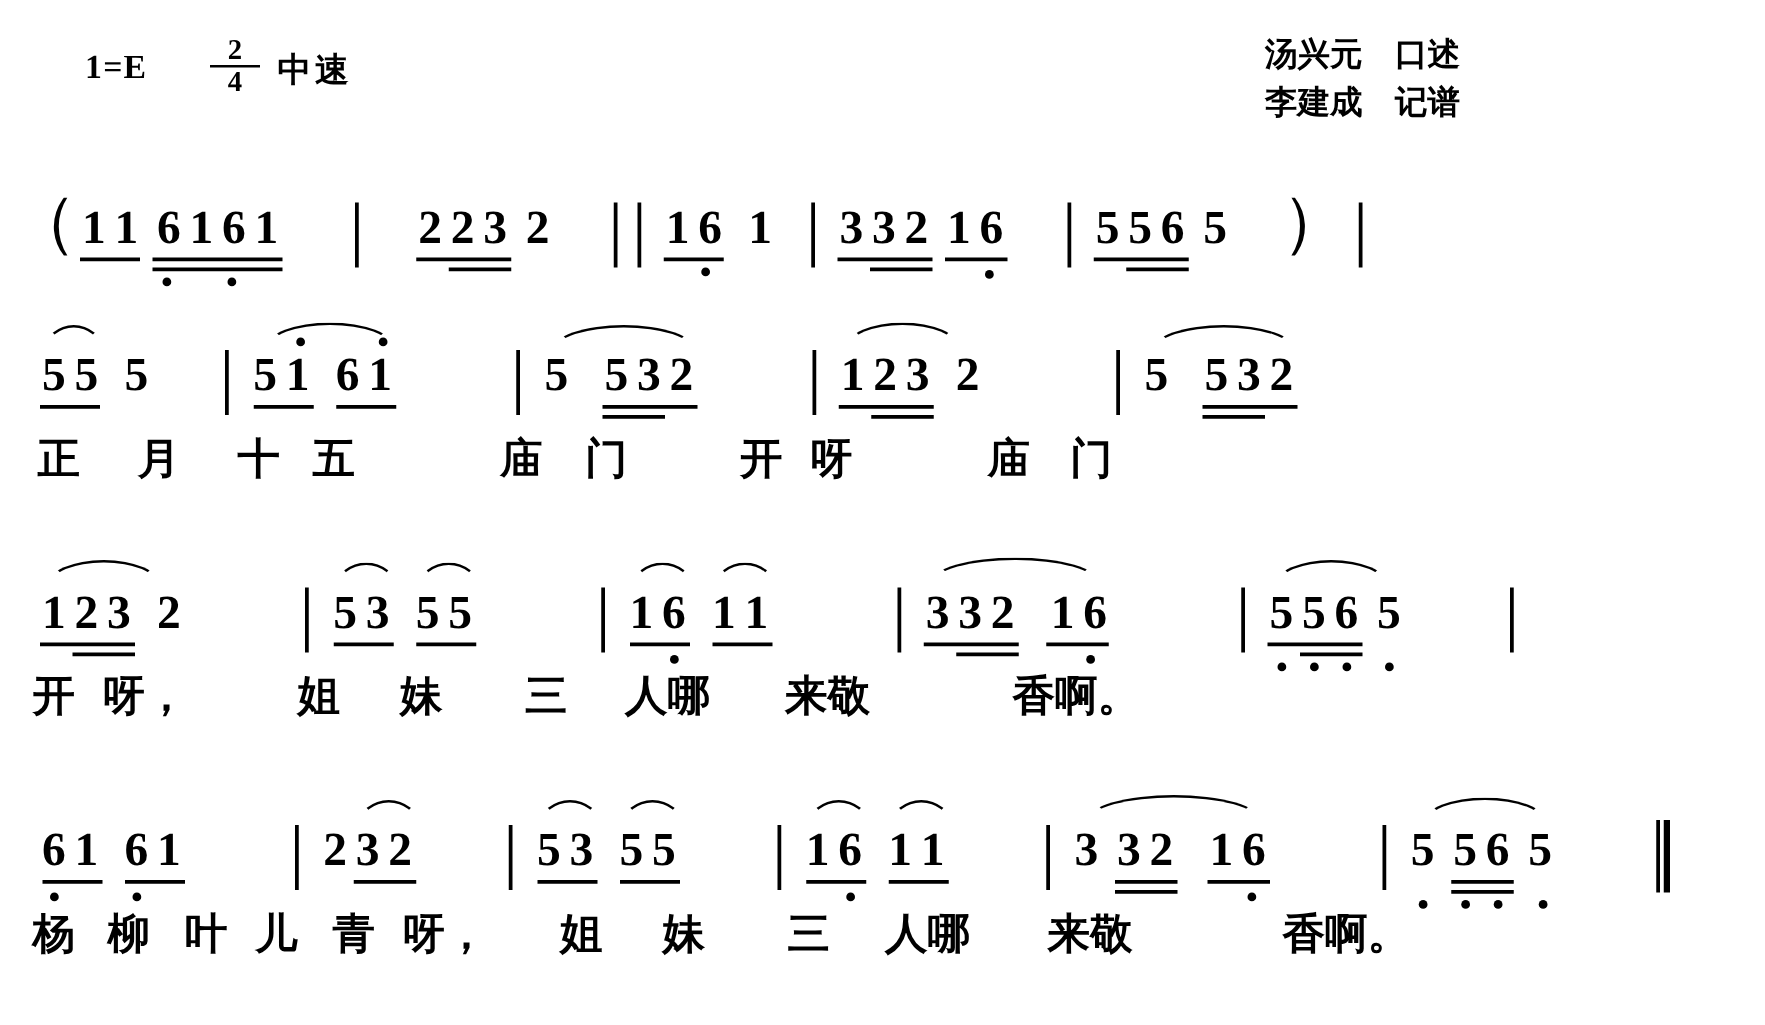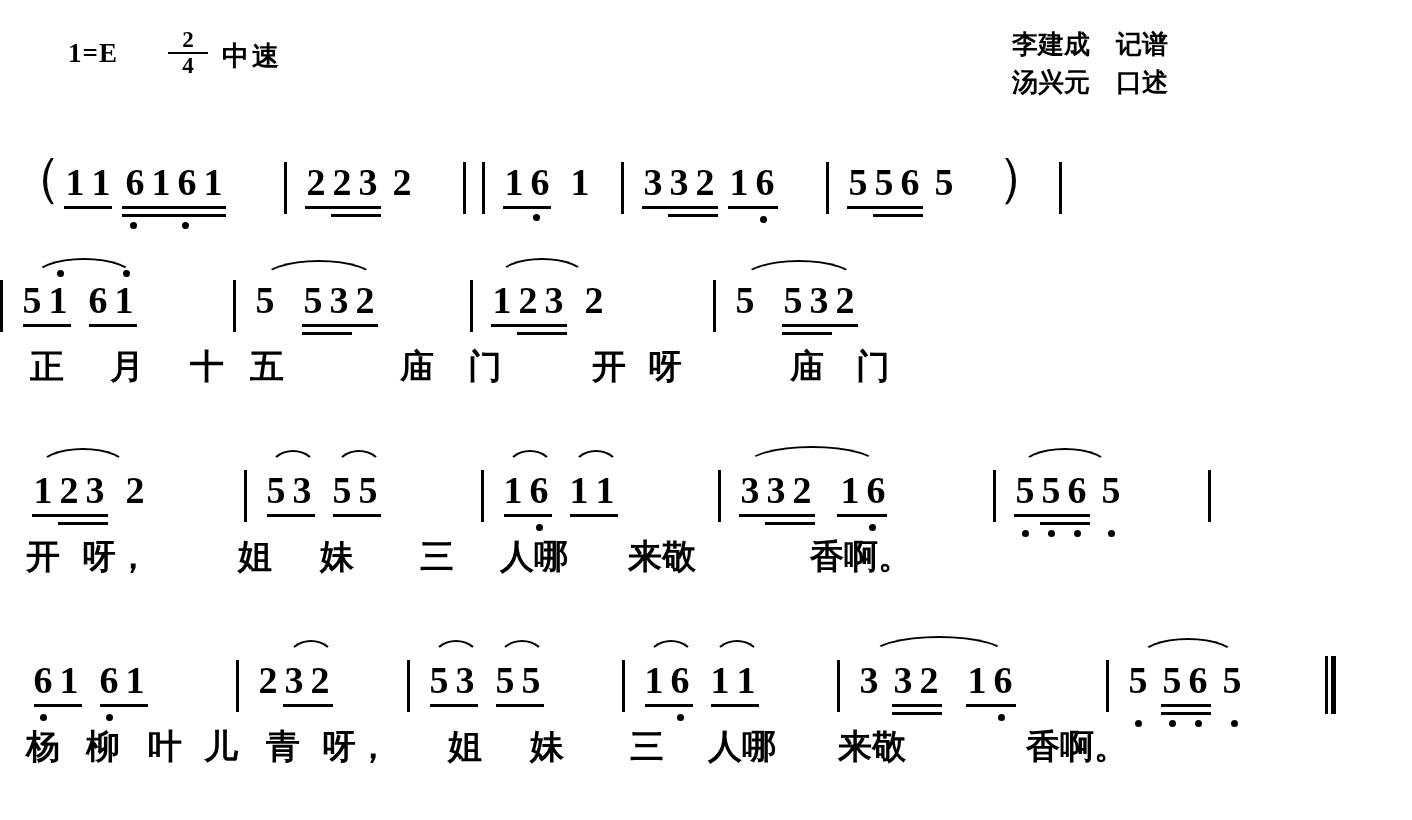--- a/index.html
+++ b/index.html
@@ -195,42 +195,42 @@
 <body>
 
 <div class="header">
   <div class="keysig">1=E</div>
   <div class="meter">
     <span class="num">2</span>
     <span class="den">4</span>
   </div>
   <div class="tempo">中速</div>
   <div class="credits">
+    <div class="row">汤兴元　口述</div>
     <div class="row">李建成　记谱</div>
-    <div class="row">汤兴元　口述</div>
   </div>
 </div>
 
 <div class="system" style="top:140px;">
   <div class="sysrow">
     <span class="paren" style="margin-left:8px;">（</span>
 
     <span class="grp" style="width:222px;">
       <span class="digits">
         <span class="n">1</span><span class="n">1</span><span class="gap-s"></span><span class="n">6</span><span class="n">1</span><span class="n">6</span><span class="n">1</span>
       </span>
       <span class="beam" style="left:2px;top:66px;width:48px;"></span>
       <span class="beam" style="left:60px;top:66px;width:104px;"></span>
       <span class="beam" style="left:60px;top:74px;width:104px;"></span>
       <span class="dotlow" style="left:68px;top:82px;"></span>
       <span class="dotlow" style="left:120px;top:82px;"></span>
     </span>
     <span class="bar"></span><span class="barspace"></span>
 
-    <span class="grp" style="width:160px;">
+    <span class="grp" style="width:160px;margin-left:28px;">
       <span class="digits">
         <span class="n">2</span><span class="n">2</span><span class="n">3</span><span class="gap-s"></span><span class="n">2</span>
       </span>
       <span class="beam" style="left:2px;top:66px;width:76px;"></span>
       <span class="beam" style="left:28px;top:74px;width:50px;"></span>
     </span>
     <span class="bar"></span><span class="barspace"></span>
 
     <span class="bar"></span><span class="barspace"></span>
 
@@ -263,20 +263,27 @@
     </span>
     <span class="paren">）</span>
     <span class="gap-s"></span>
     <span class="bar"></span>
   </div>
 </div>
 
 <div class="system" style="top:258px;">
   <div class="sysrow">
 
+    <span class="grp" style="width:150px;margin-left:30px;">
+      <span class="digits">
+        <span class="n">5</span><span class="n">5</span><span class="gap"></span><span class="n">5</span>
+      </span>
+      <span class="beam" style="left:2px;top:66px;width:48px;"></span>
+      <span class="slur" style="left:6px;top:2px;width:42px;"></span>
+    </span>
     <span class="bar"></span><span class="barspace"></span>
 
     <span class="grp" style="width:214px;">
       <span class="digits">
         <span class="n">5</span><span class="n">1</span><span class="gap"></span><span class="n">6</span><span class="n">1</span>
       </span>
       <span class="beam" style="left:4px;top:66px;width:48px;"></span>
       <span class="beam" style="left:70px;top:66px;width:48px;"></span>
       <span class="dothigh" style="left:38px;top:12px;"></span>
       <span class="dothigh" style="left:104px;top:12px;"></span>

